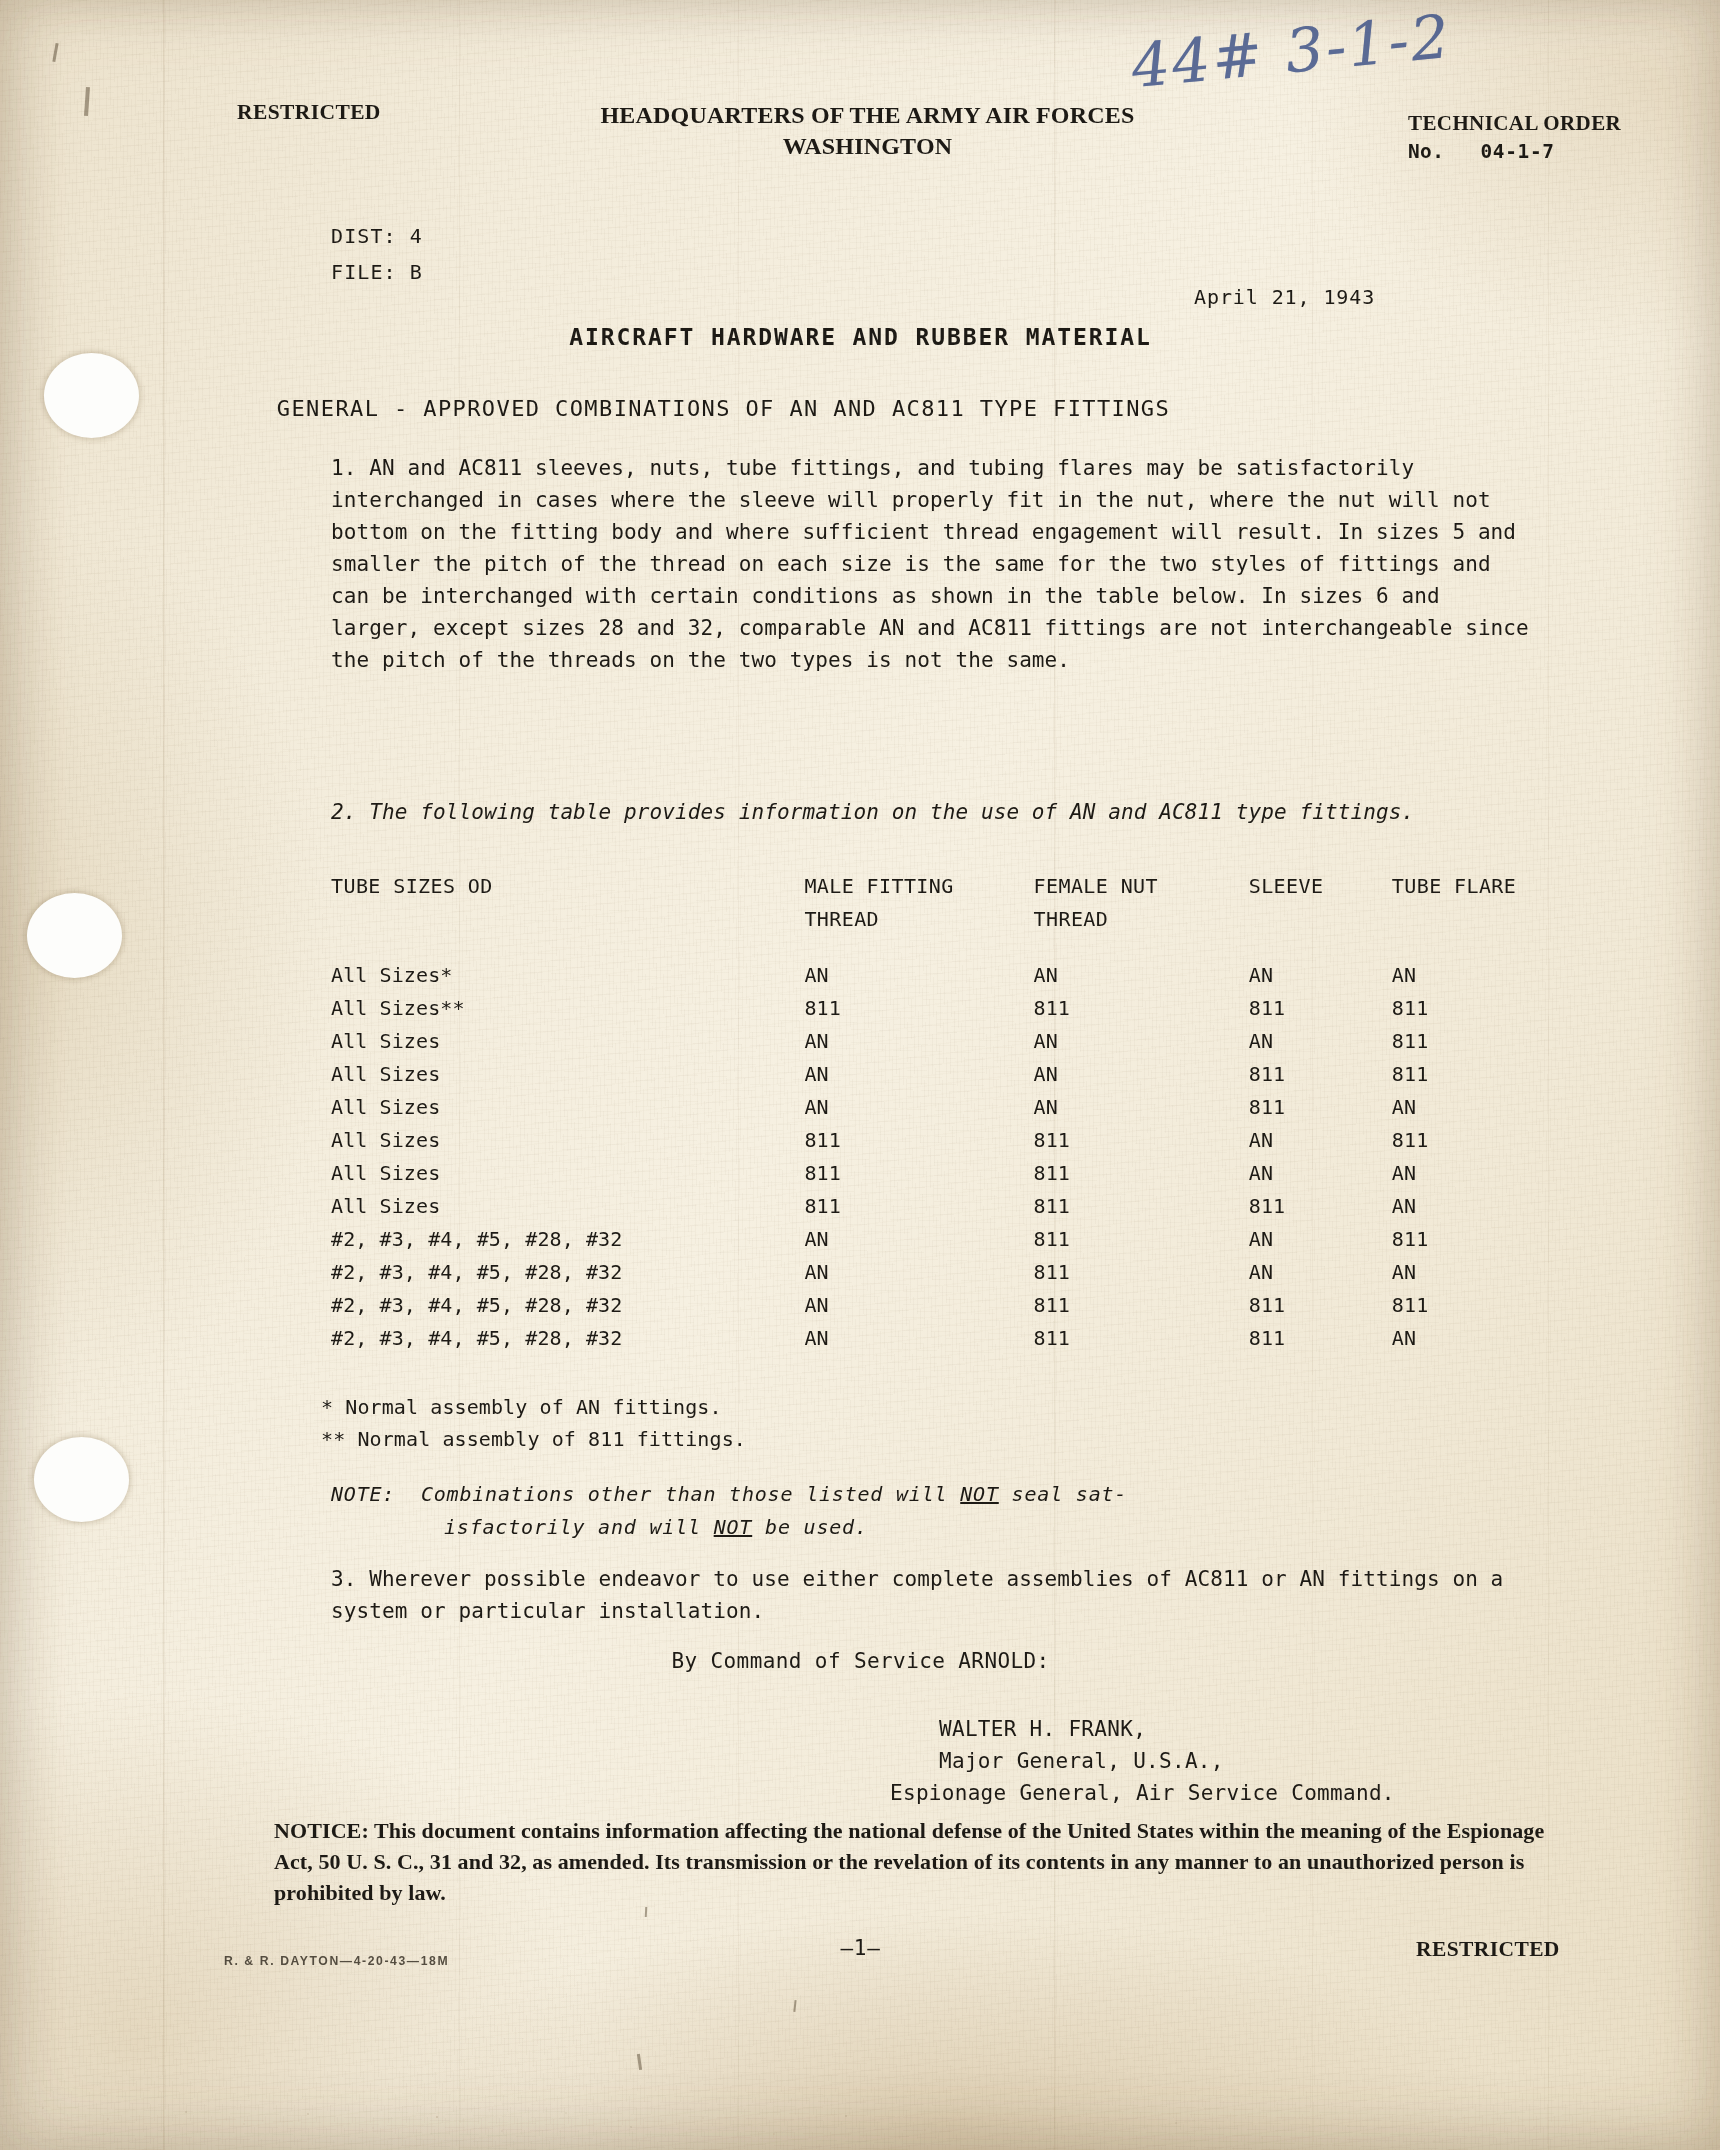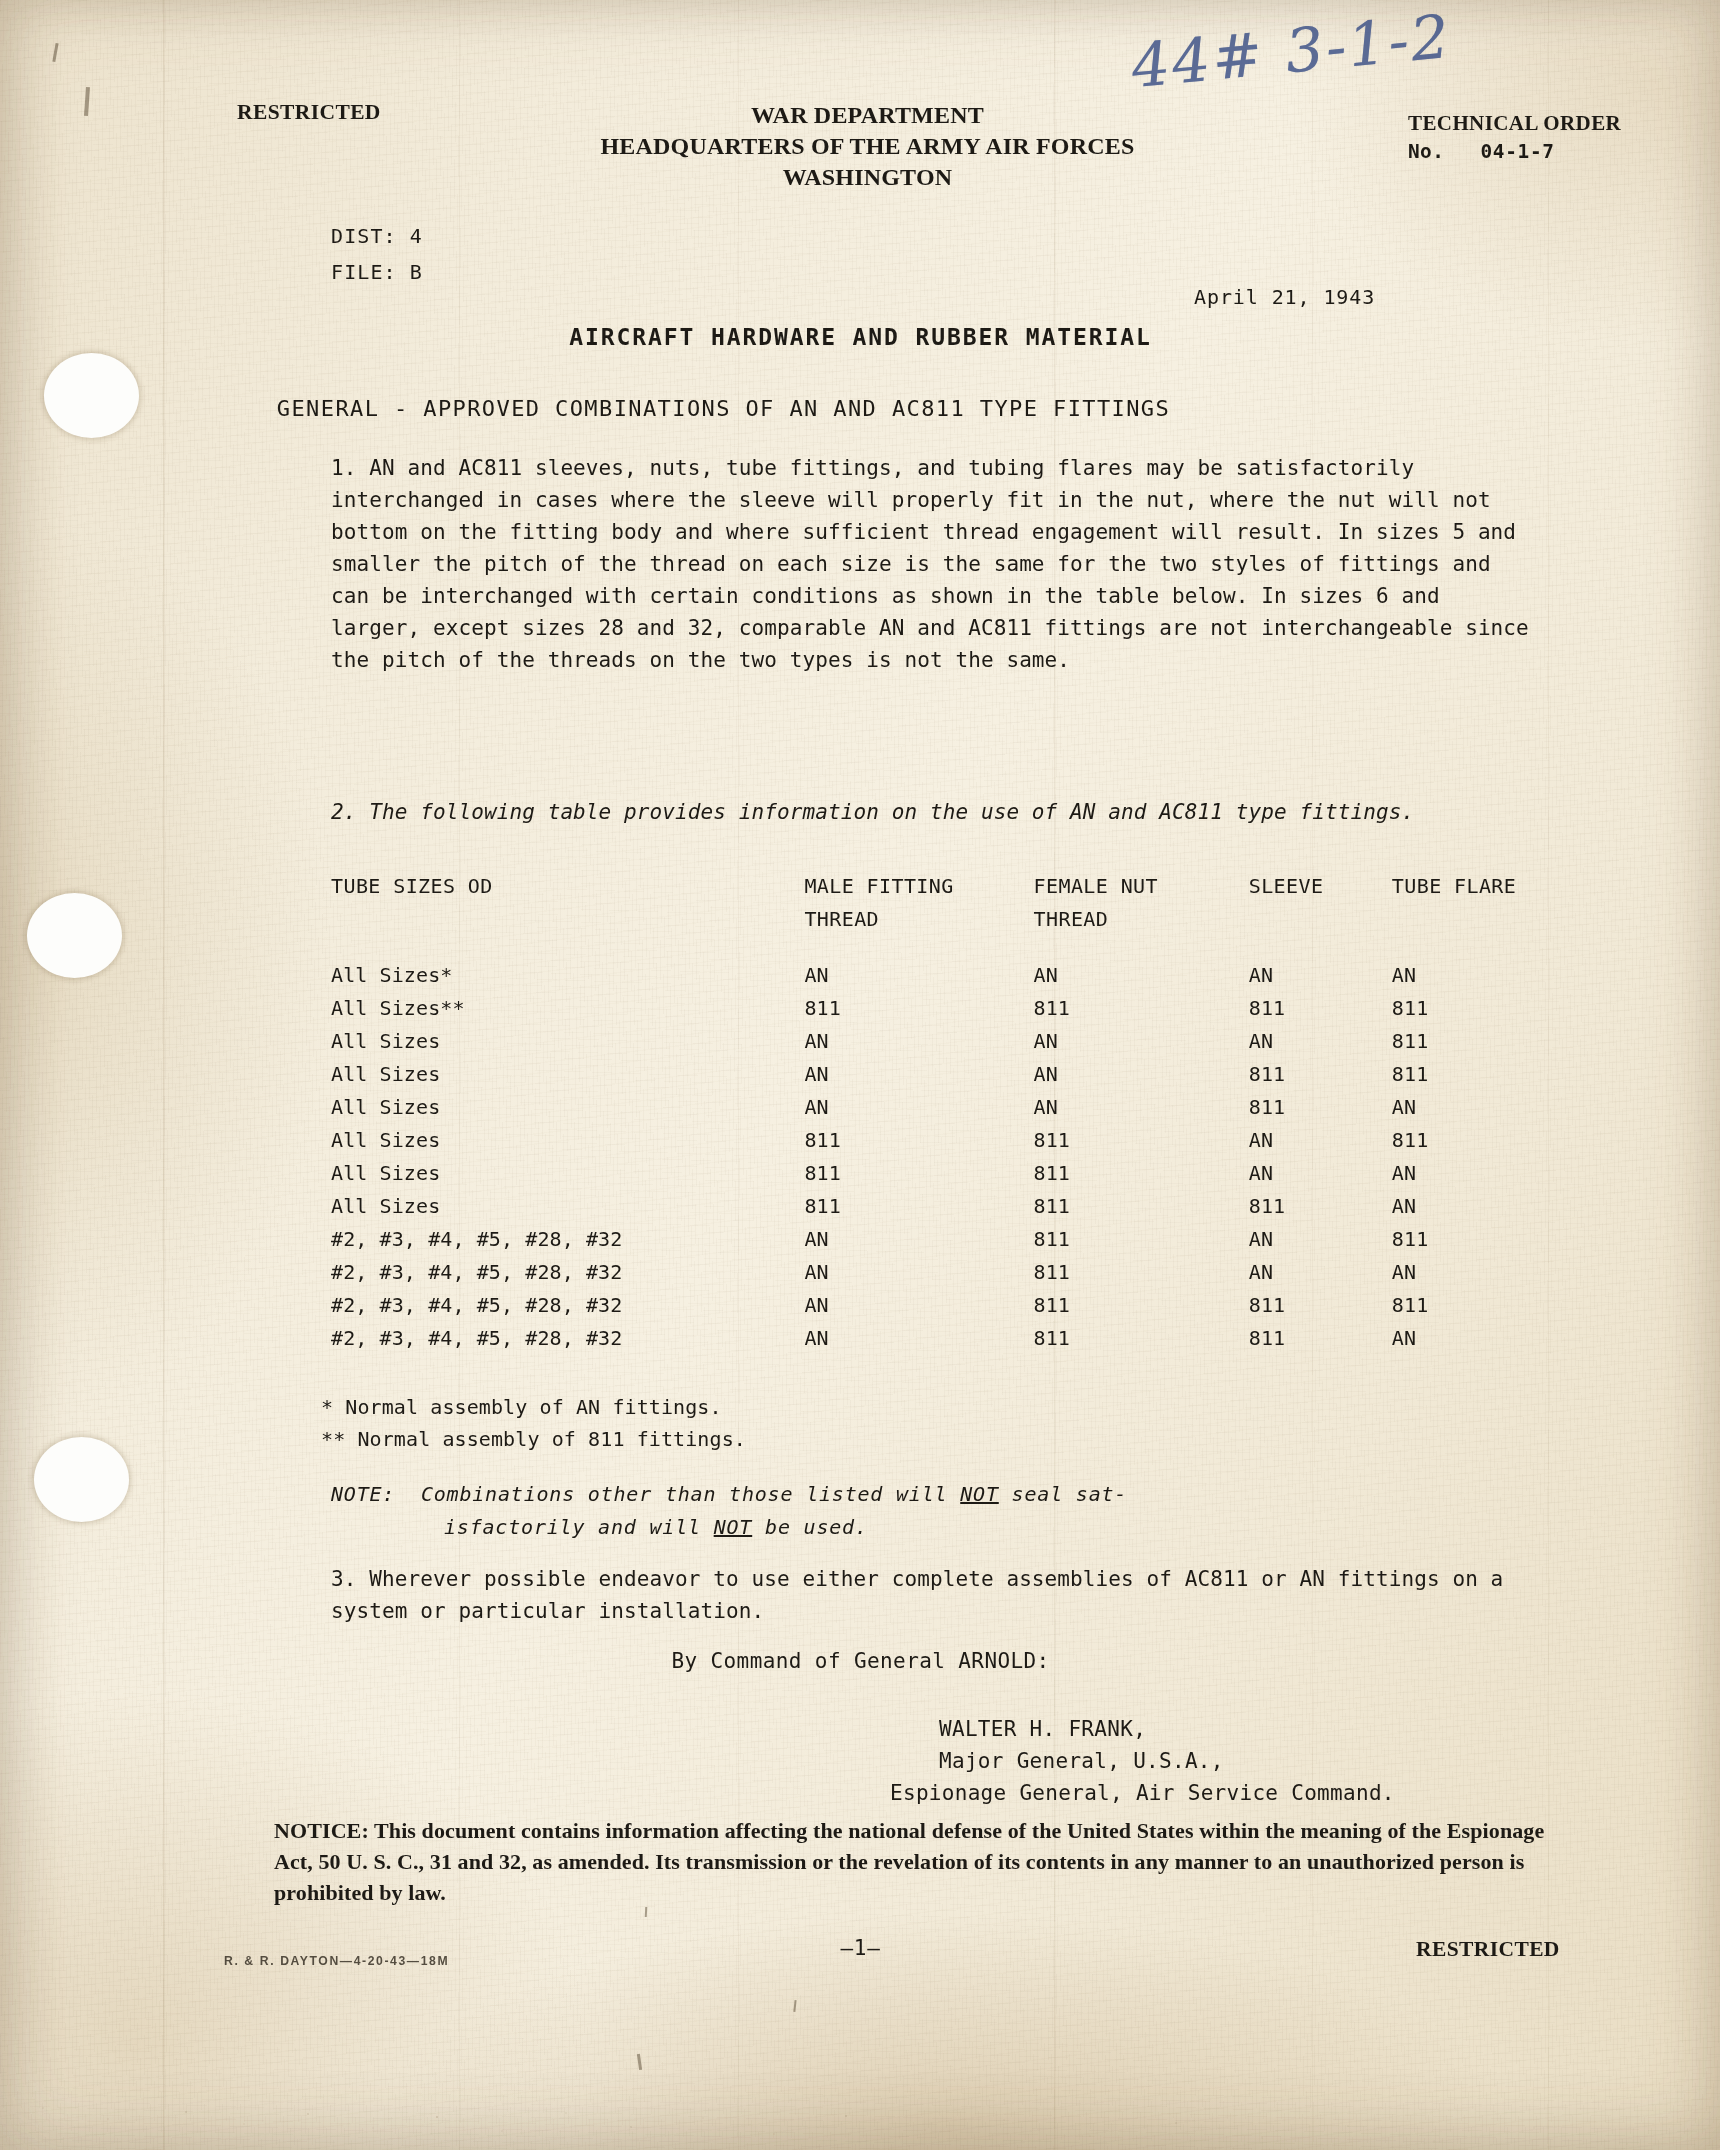--- a/index.html
+++ b/index.html
@@ -223,21 +223,20 @@
 
   <div class="hole h1"></div>
   <div class="hole h2"></div>
   <div class="hole h3"></div>
 
   <div class="content">
 
     <div class="hdr-restricted">RESTRICTED</div>
 
     <div class="hdr-center">
-      <div>WAR DEPARTMENT</div>
       <div>HEADQUARTERS OF THE ARMY AIR FORCES</div>
       <div>WASHINGTON</div>
     </div>
 
     <div class="hdr-right">
       <div>TECHNICAL  ORDER</div>
       <div class="to-no">
         <span>No.</span>
         &nbsp;&nbsp;<b>04-1-7</b>
       </div>
@@ -383,21 +382,21 @@
       <div>** Normal assembly of 811 fittings.</div>
     </div>
 
     <div class="note">
       <span class="nlabel">NOTE:</span>&nbsp;&nbsp;<span>Combinations other than those listed will </span><span class="ul">NOT</span><span> seal sat-</span>
       <span class="line2"><span>isfactorily and will </span><span class="ul">NOT</span><span> be used.</span></span>
     </div>
 
     <div class="para p3">3. Wherever possible endeavor to use either complete assemblies of AC811 or AN fittings on a system or particular installation.</div>
 
-    <div class="bycmd">By Command of General ARNOLD:</div>
+    <div class="bycmd">By Command of Service ARNOLD:</div>
     <div class="sig">
       <div>WALTER H. FRANK,</div>
       <div>Major General, U.S.A.,</div>
       <div class="l3">Espionage General, Air Service Command.</div>
     </div>
 
     <div class="notice"><span>NOTICE:</span><span> This document contains information affecting the national defense of the United States within the meaning of the Espionage Act, 50 U. S. C., 31 and 32, as amended.  Its transmission or the revelation of its contents in any manner to an unauthorized person is prohibited by law.</span></div>
 
     <div class="footer-printer">R. &amp; R. DAYTON—4-20-43—18M</div>
     <div class="footer-page">—1—</div>

